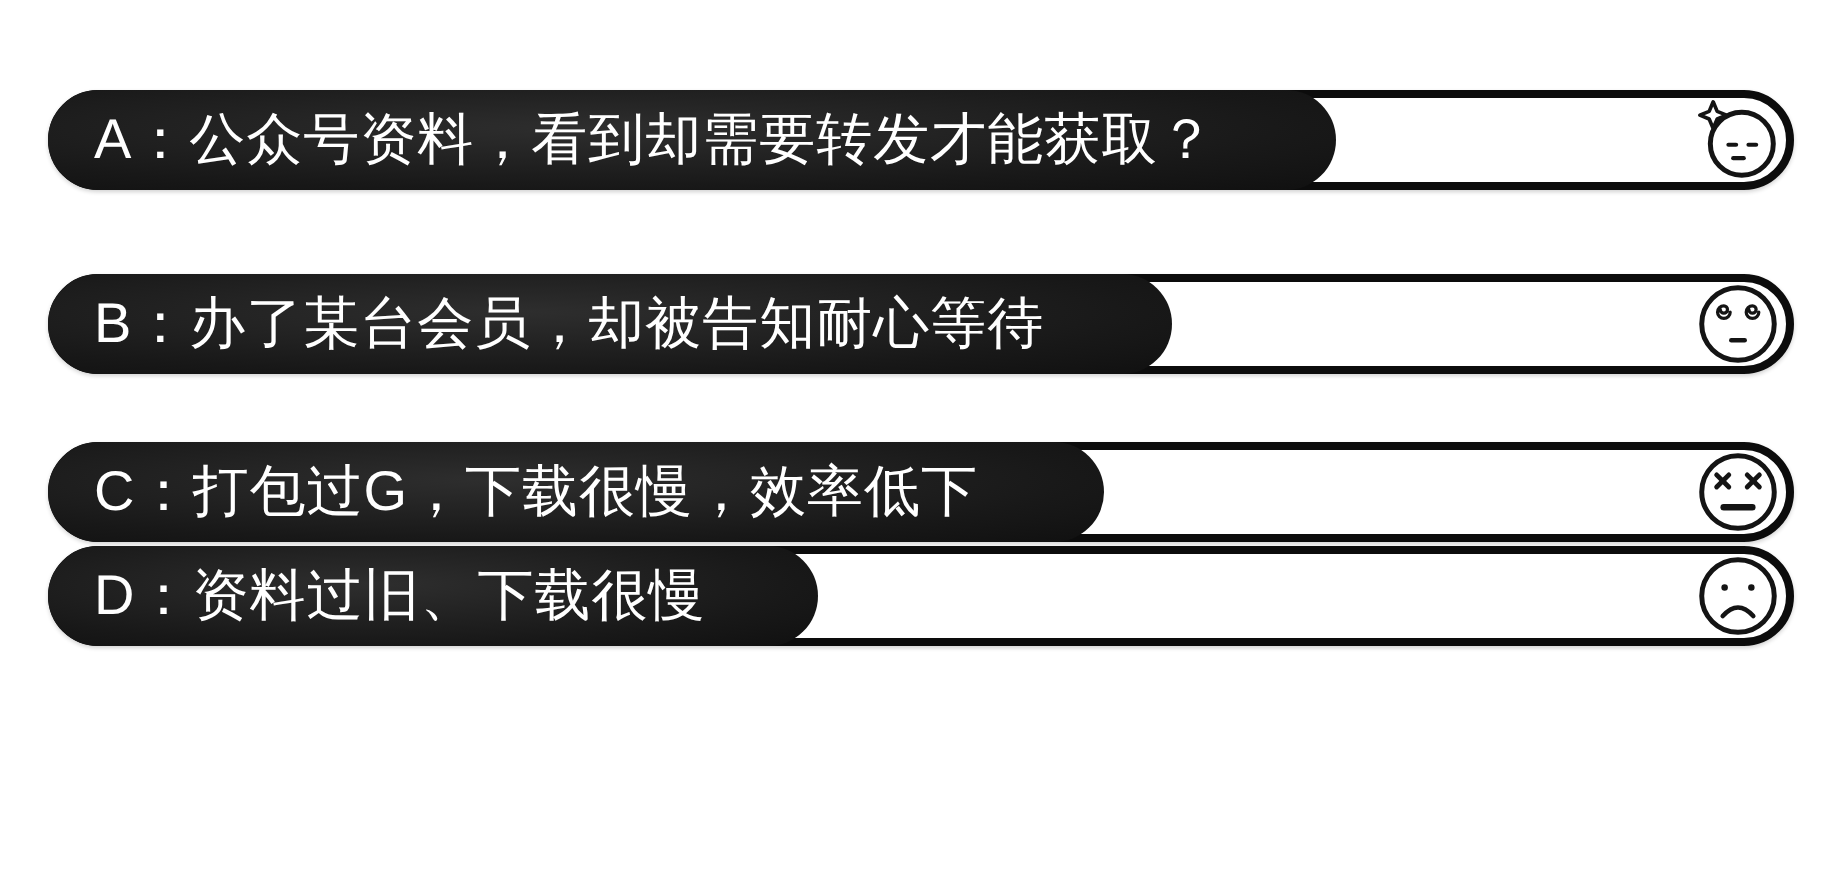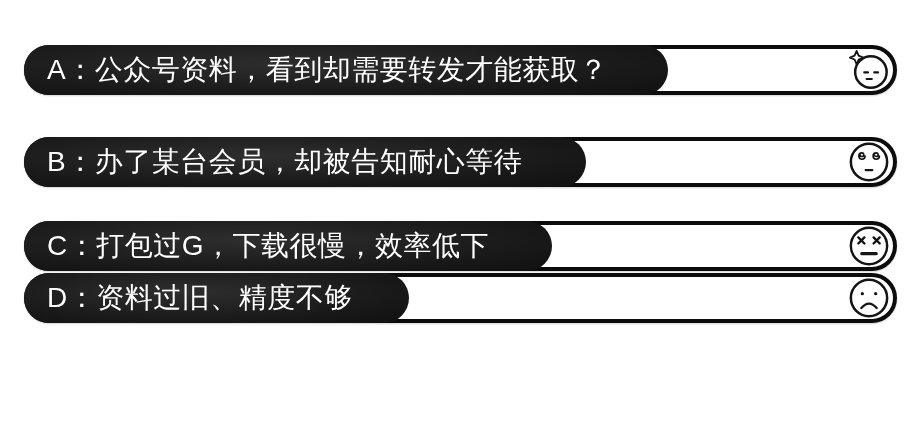--- a/index.html
+++ b/index.html
@@ -74,21 +74,21 @@
         <line x1="10.8" y1="13" x2="17.2" y2="19.4" stroke-width="2.5"></line>
         <line x1="17.2" y1="13" x2="10.8" y2="19.4" stroke-width="2.5"></line>
         <line x1="26.8" y1="13" x2="33.2" y2="19.4" stroke-width="2.5"></line>
         <line x1="33.2" y1="13" x2="26.8" y2="19.4" stroke-width="2.5"></line>
         <line x1="14.5" y1="30" x2="29.5" y2="30" stroke-width="3.4"></line>
       </svg>
     </span>
   </div>
 
   <div class="row row-d">
-    <div class="label">D：资料过旧、精度不够</div>
+    <div class="label">D：资料过旧、下载很慢</div>
     <span class="emoji">
       <svg viewBox="0 0 44 44" fill="none" stroke="#141414" stroke-linecap="round">
         <circle cx="22" cy="22" r="19" fill="#ffffff" stroke-width="2.6"></circle>
         <circle cx="15" cy="17.5" r="1.7" fill="#141414" stroke="none"></circle>
         <circle cx="29" cy="17.5" r="1.7" fill="#141414" stroke="none"></circle>
         <path d="M14 32.5 Q22 23.5 30 32.5" stroke-width="2.4"></path>
       </svg>
     </span>
   </div>
 

